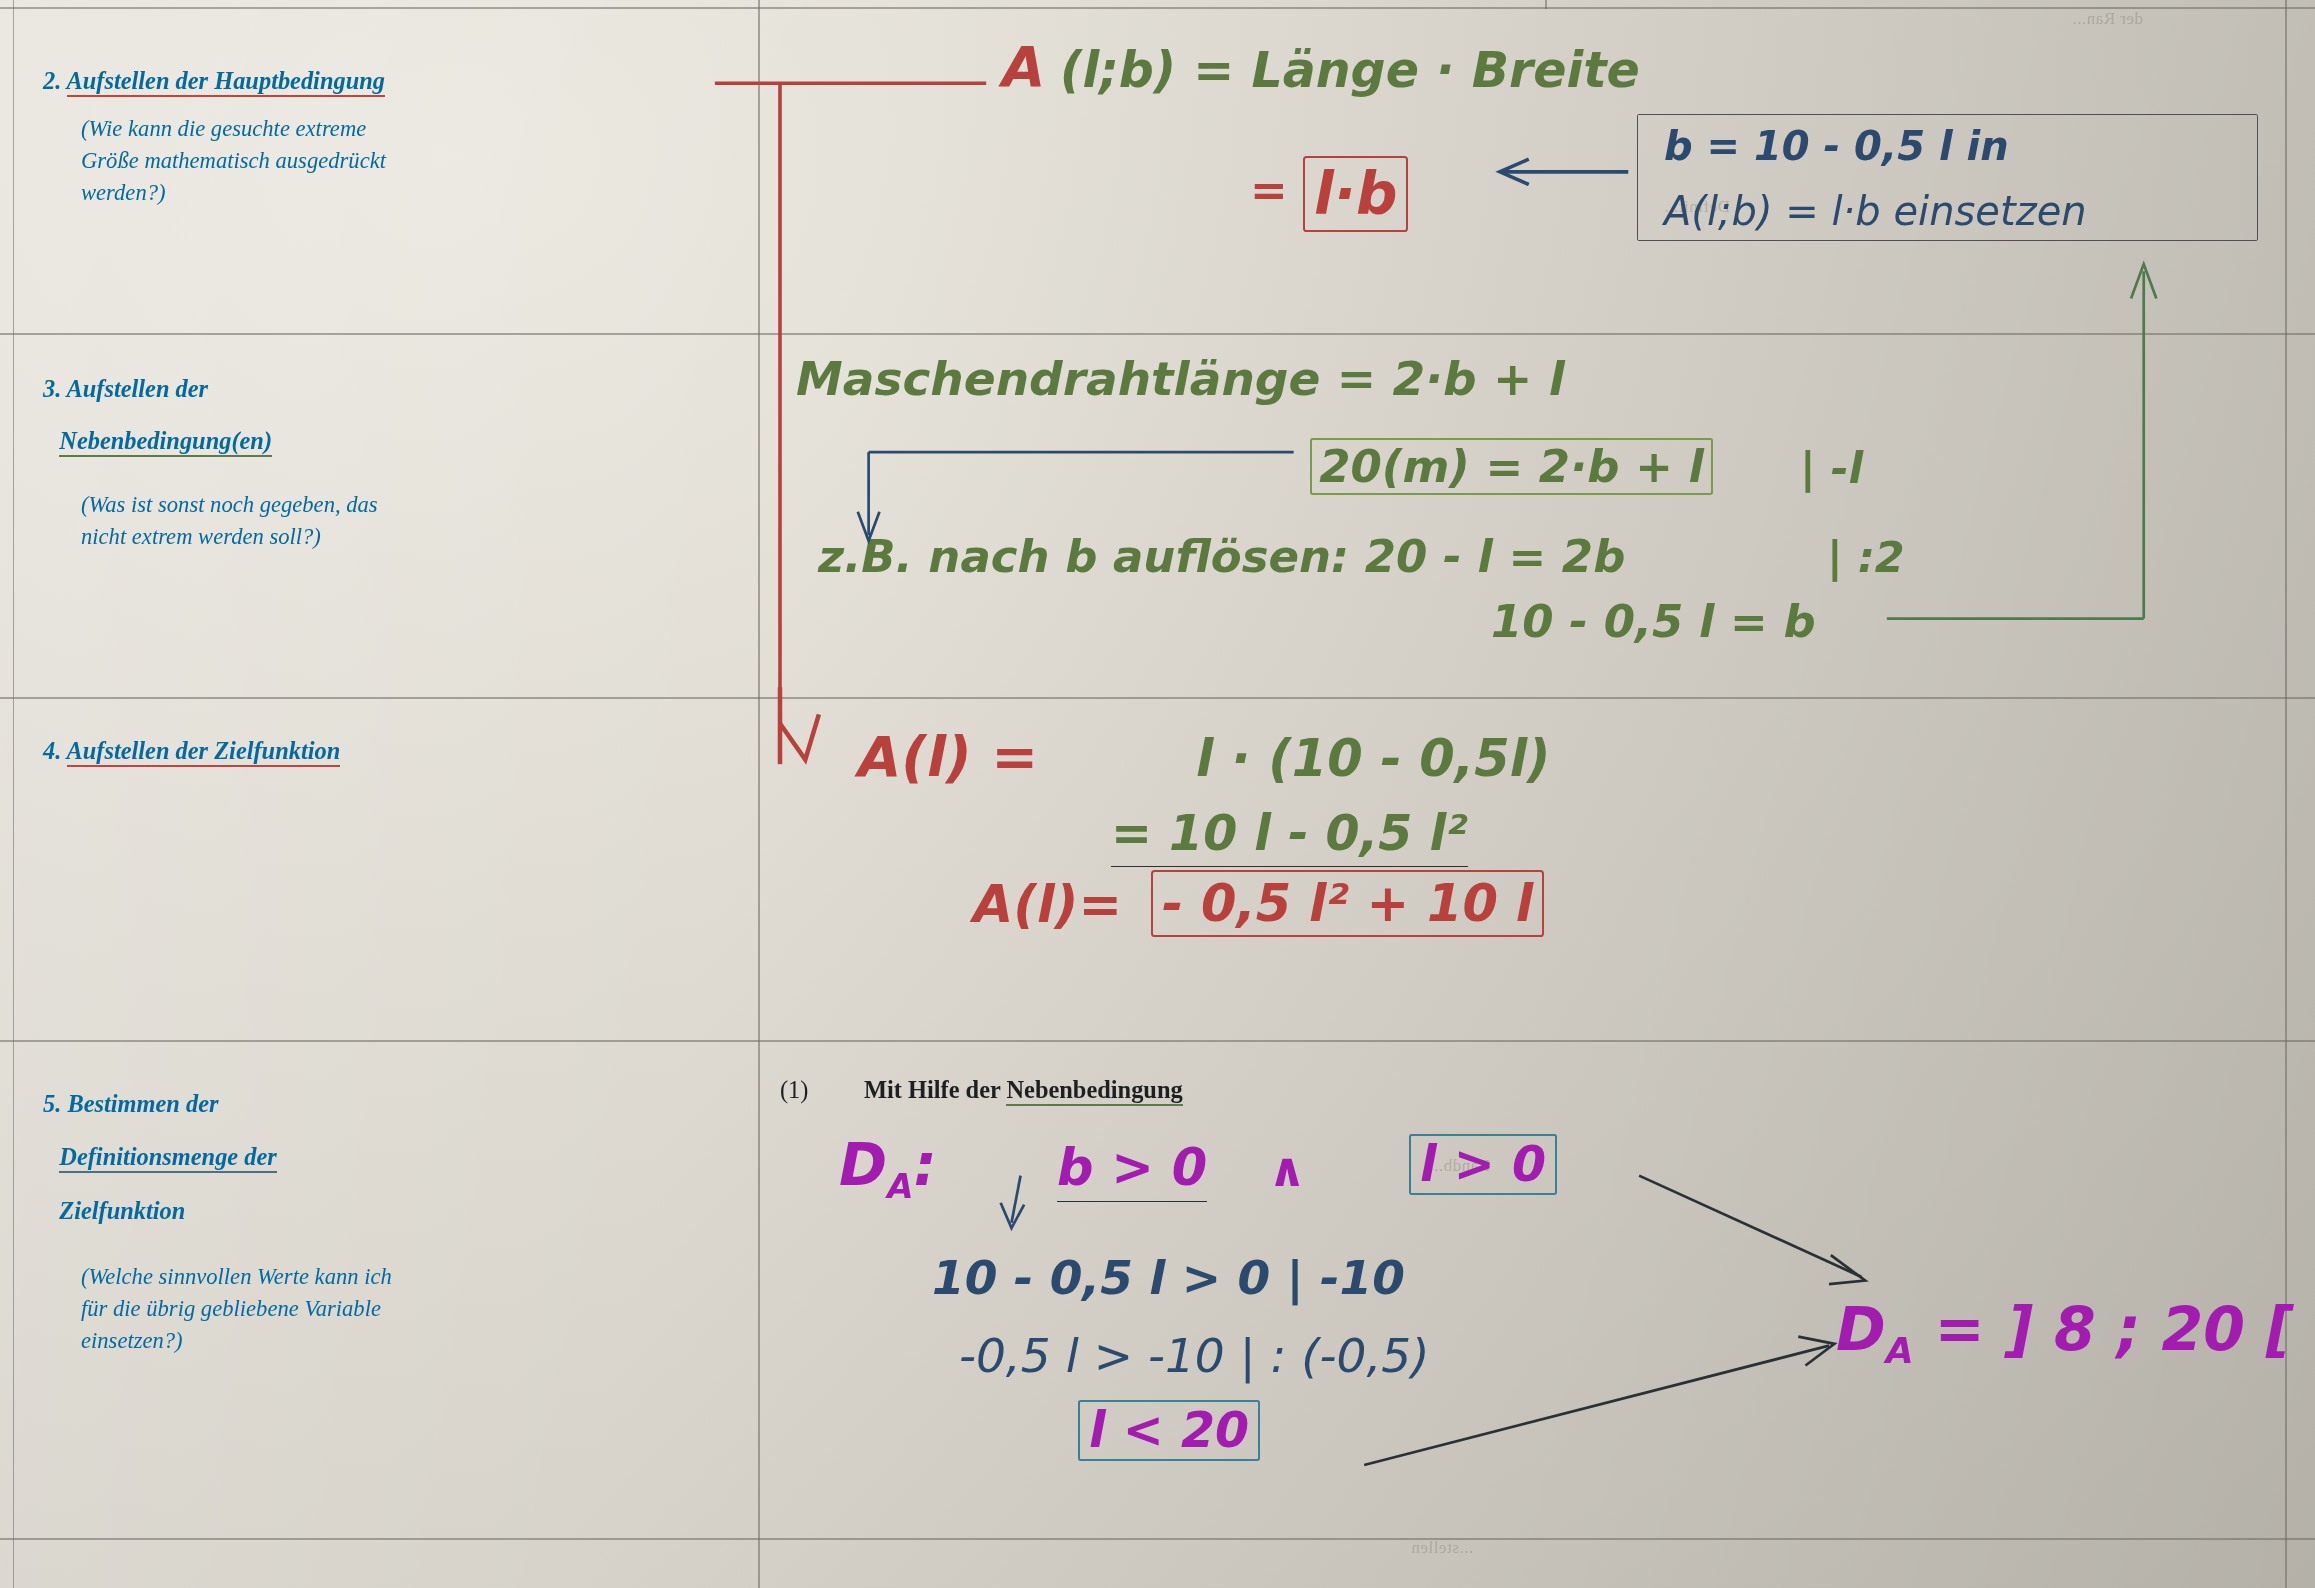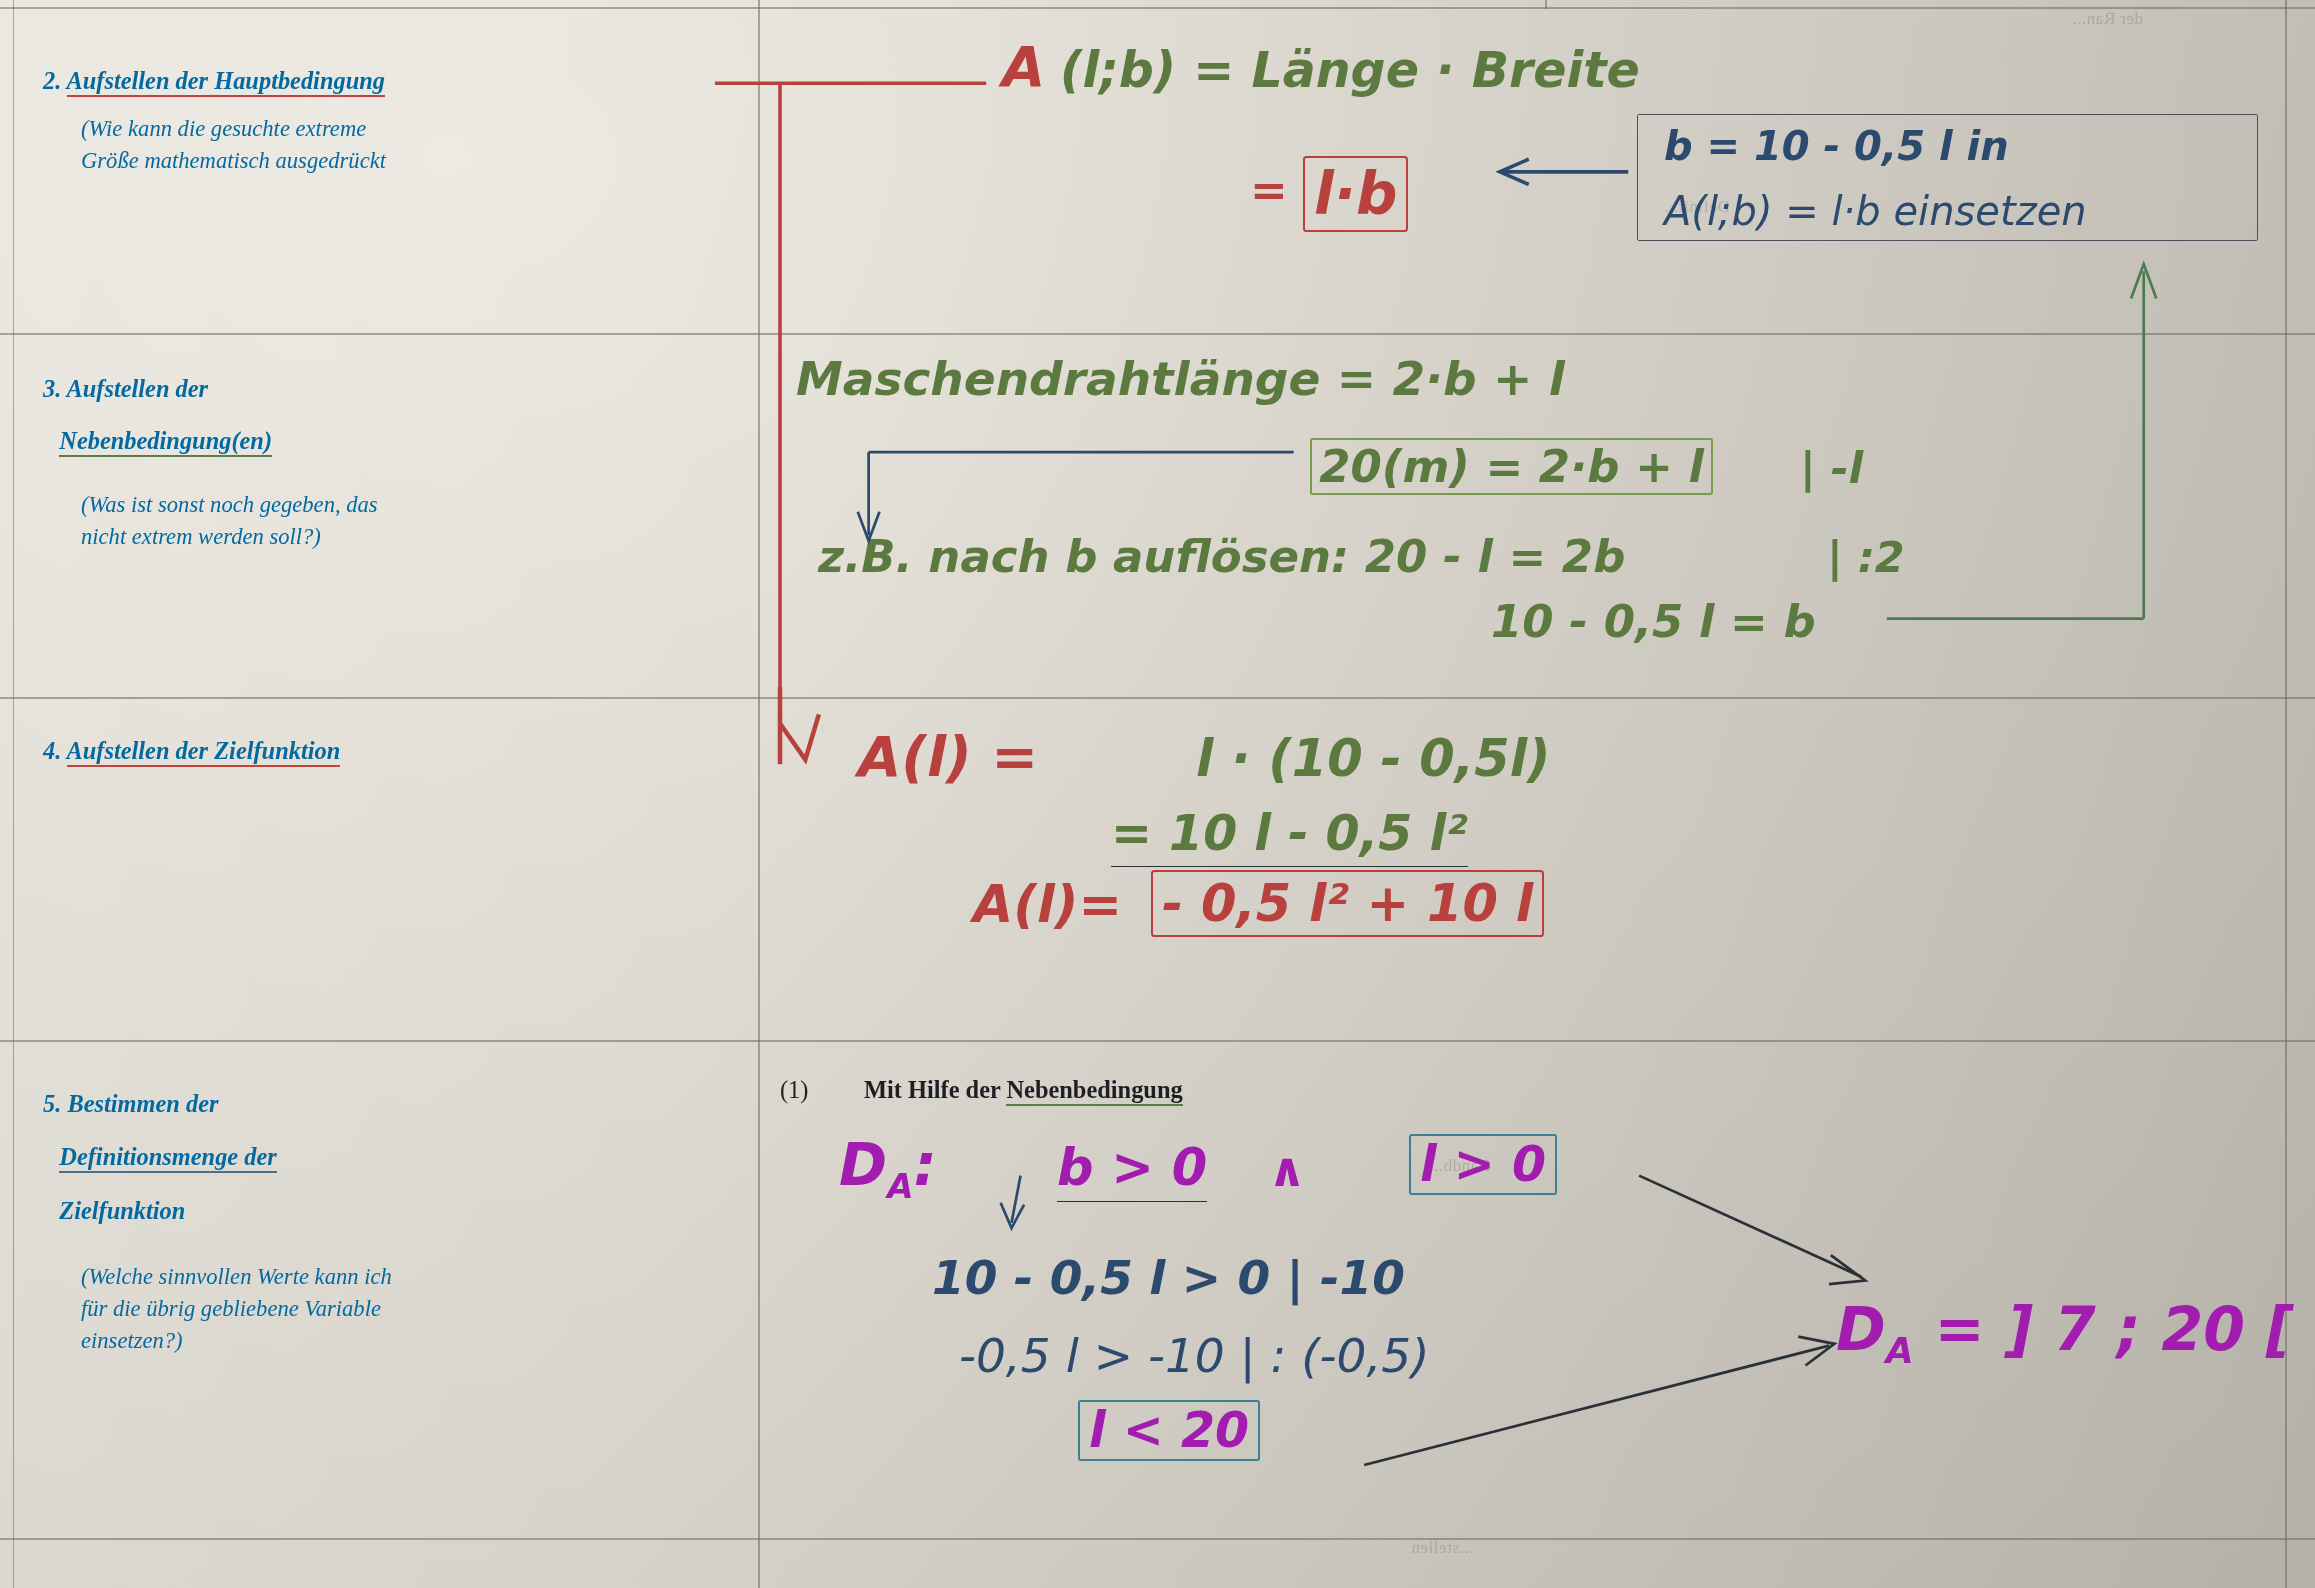--- a/index.html
+++ b/index.html
@@ -94,20 +94,21 @@
 <div class="vline" style="left:1545px;top:0px;width:1.8px;height:9px;"></div>
 
 <div class="rowlabel" style="left:43px;top:63px;width:688px;">
   <div class="title">
     <span>2.</span>
     <span class="ul-red">Aufstellen der Hauptbedingung</span>
   </div>
   <div class="sub" style="padding-left:38px;">
     <div>(Wie kann die gesuchte extreme</div>
     <div>Größe mathematisch ausgedrückt</div>
+    <div>werden?)</div>
   </div>
 </div>
 
 <div class="rowlabel" style="left:43px;top:371px;width:688px;">
   <div class="title">3. Aufstellen der</div>
   <div class="title" style="margin-top:16.3px;padding-left:16.3px;">
     <span class="ul-green">Nebenbedingung(en)</span>
   </div>
   <div class="sub" style="padding-left:38px;margin-top:31px;">
     <div>(Was ist sonst noch gegeben, das</div>
@@ -173,21 +174,21 @@
 <div class="hw teal" style="left:1268px;top:1142px;font-size:47px;font-weight:bold;">∧</div>
 <div class="hw teal boxteal" style="left:1409px;top:1134px;font-size:49px;font-weight:bold;">l &gt; 0</div>
 
 <div class="hw blue" style="left:932px;top:1250px;font-size:47px;font-weight:bold;">10 - 0,5 l &gt; 0  | -10</div>
 <div class="hw blue" style="left:959px;top:1328px;font-size:47px;font-weight:normal;">-0,5 l &gt; -10  | : (-0,5)</div>
 <div class="hw teal boxteal" style="left:1078px;top:1400px;font-size:49px;font-weight:bold;">l &lt; 20</div>
 
 <div class="hw teal" style="left:1836px;top:1294px;font-size:60px;font-weight:bold;">
   <span>D</span><sub style="font-size:36px;">A</sub>
   <span>=</span>
-  <span>] 7 ; 20 [</span>
+  <span>] 8 ; 20 [</span>
 </div>
 
 <svg class="ink" viewBox="0 0 2560 1756" width="2316" height="1588">
 
   <path d="M 790 92 L 1090 92" stroke="#b8413d" stroke-width="4" fill="none"></path>
   <path d="M 862 92 L 862 800" stroke="#b8413d" stroke-width="4" fill="none"></path>
   <path d="M 862 800 L 890 840 L 905 790" stroke="#b8413d" stroke-width="5" fill="none"></path>
   <path d="M 862 760 L 862 845" stroke="#b8413d" stroke-width="5" fill="none"></path>
 
   <path d="M 1800 190 L 1660 190" stroke="#2c4a6e" stroke-width="4" fill="none"></path>

